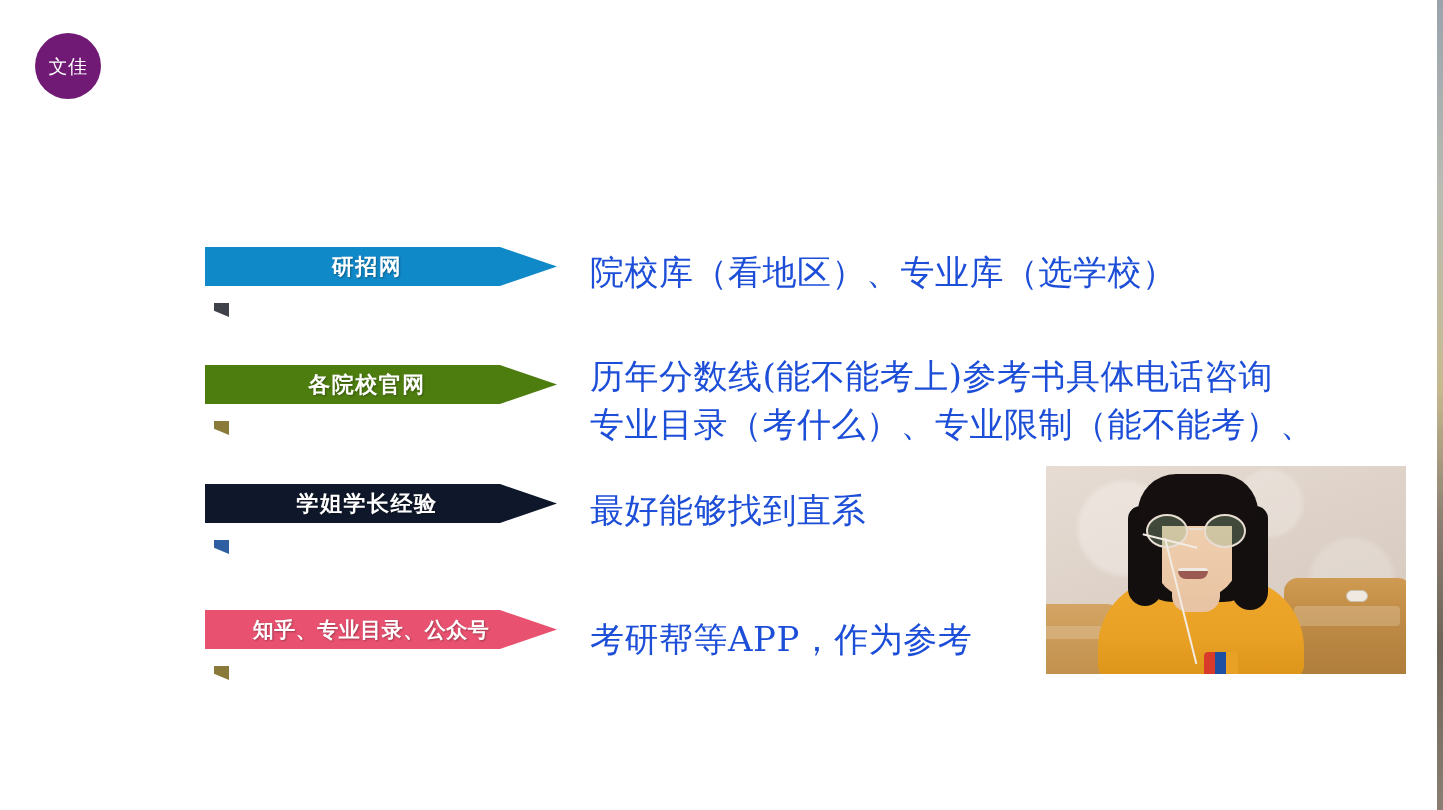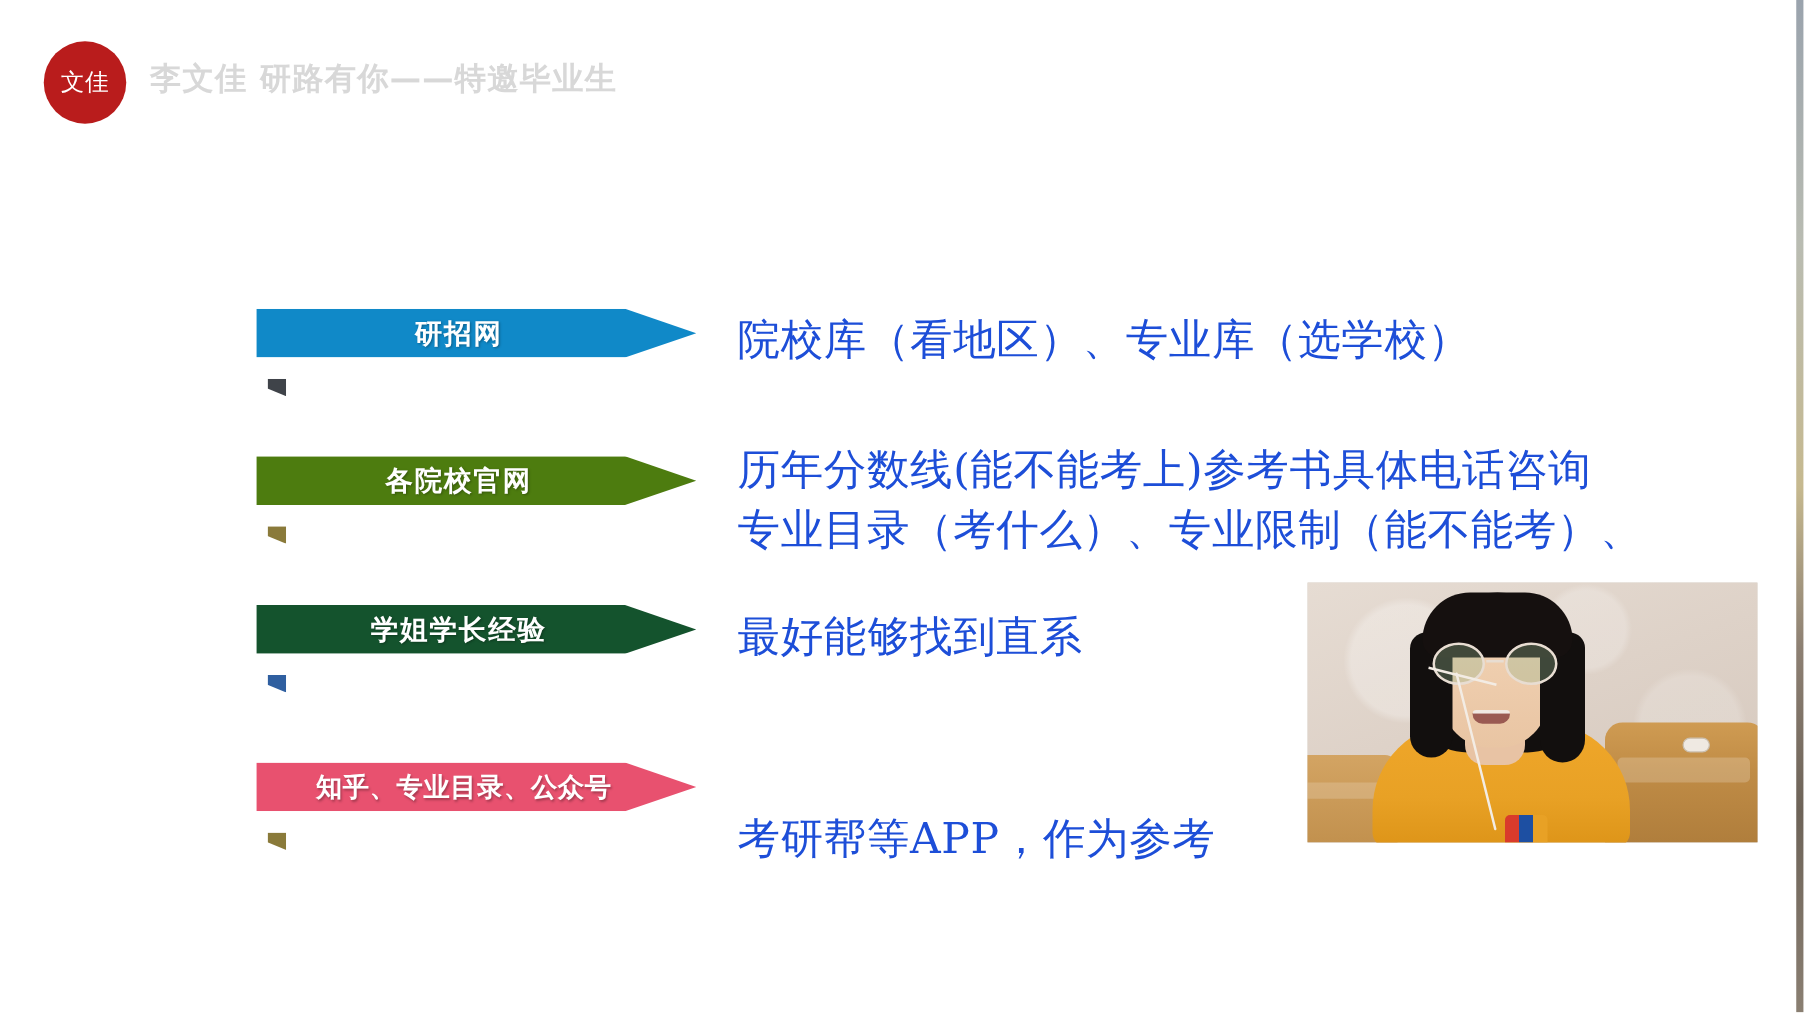--- a/index.html
+++ b/index.html
@@ -21,21 +21,21 @@
   }
 
   
   .avatar {
     position: absolute;
     left: 35px;
     top: 33px;
     width: 66px;
     height: 66px;
     border-radius: 50%;
-    background: #b91c1c;
+    background: #701a75;
     display: flex;
     align-items: center;
     justify-content: center;
   }
   .avatar-label {
     color: #ffffff;
     font-family: "DejaVu Sans", "Liberation Sans", sans-serif;
     font-size: 19px;
     letter-spacing: 0.5px;
     line-height: 1;
@@ -237,21 +237,20 @@
 </style>
 </head>
 <body>
 
 <div class="slide">
 
   <div class="avatar">
     <span class="avatar-label">文佳</span>
   </div>
 
-  <div class="watermark">李文佳 研路有你——特邀毕业生</div>
 
 
   <div class="rows">
 
     <div class="row" style="left:0;top:0;">
       <div class="banner-wrap" style="left:205px;top:247px;position:absolute;">
         <div class="banner" style="background:#1089C8;">
           <span class="banner-label">研招网</span>
         </div>
         <div class="tab" style="background:#3f4349;"></div>
@@ -269,38 +268,38 @@
         <div class="tab" style="background:#8a7a3a;"></div>
       </div>
       <div class="body-text" style="left:590px;top:352px;">
         <span class="line">历年分数线(能不能考上)参考书具体电话咨询</span>
         <span class="line">专业目录（考什么）、专业限制（能不能考）、</span>
       </div>
     </div>
 
     <div class="row" style="left:0;top:0;">
       <div class="banner-wrap" style="left:205px;top:484px;position:absolute;">
-        <div class="banner" style="background:#14532d;">
+        <div class="banner" style="background:#0f172a;">
           <span class="banner-label">学姐学长经验</span>
         </div>
         <div class="tab" style="background:#2f5fa0;"></div>
       </div>
       <div class="body-text" style="left:590px;top:486px;">
         <span class="line">最好能够找到直系</span>
       </div>
     </div>
 
     <div class="row" style="left:0;top:0;">
       <div class="banner-wrap" style="left:205px;top:610px;position:absolute;">
         <div class="banner" style="background:#E8516F;">
           <span class="banner-label wide">知乎、专业目录、公众号</span>
         </div>
         <div class="tab" style="background:#8a7a3a;"></div>
       </div>
-      <div class="body-text" style="left:590px;top:615px;margin-top:32px;">
+      <div class="body-text" style="left:590px;top:615px;">
         <span class="line">考研帮等APP，作为参考</span>
       </div>
     </div>
 
   </div>
 
   <div class="video">
     <div class="v-wall"></div>
     <div class="v-chair-l"></div>
     <div class="v-chair-r"></div>

